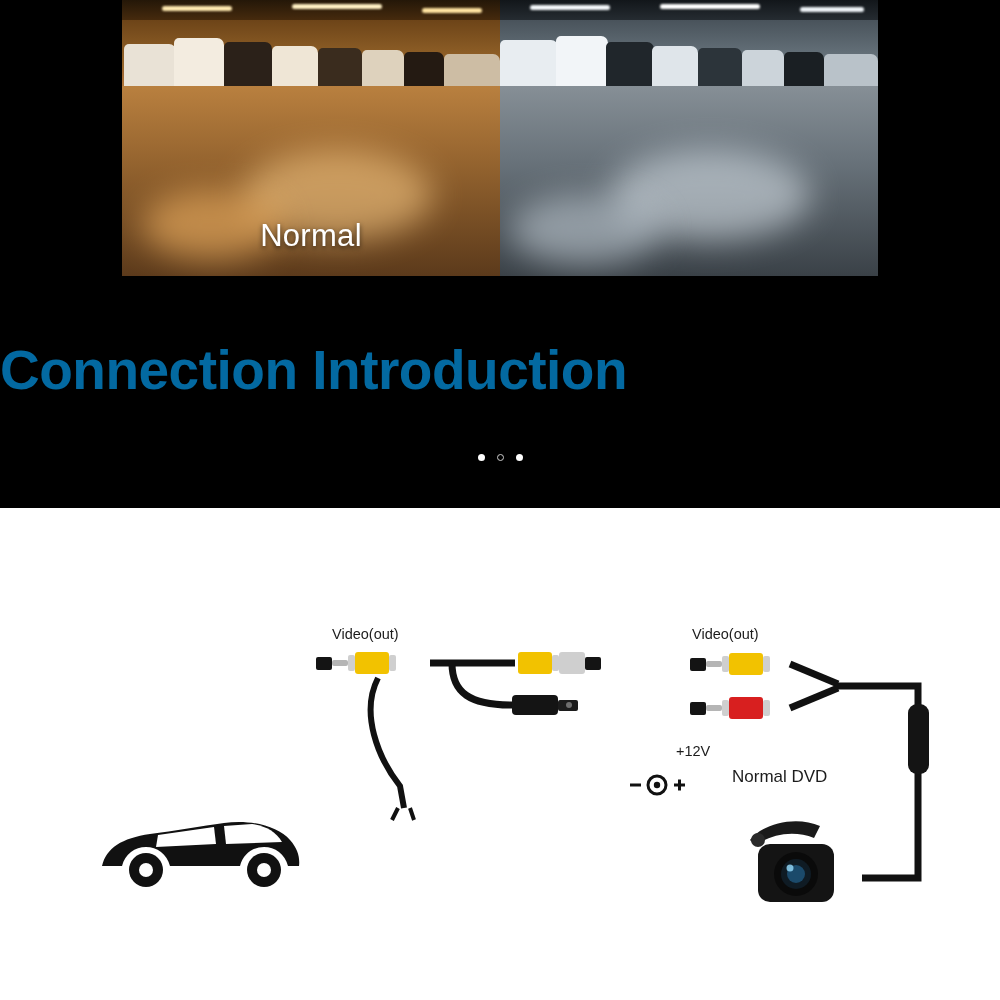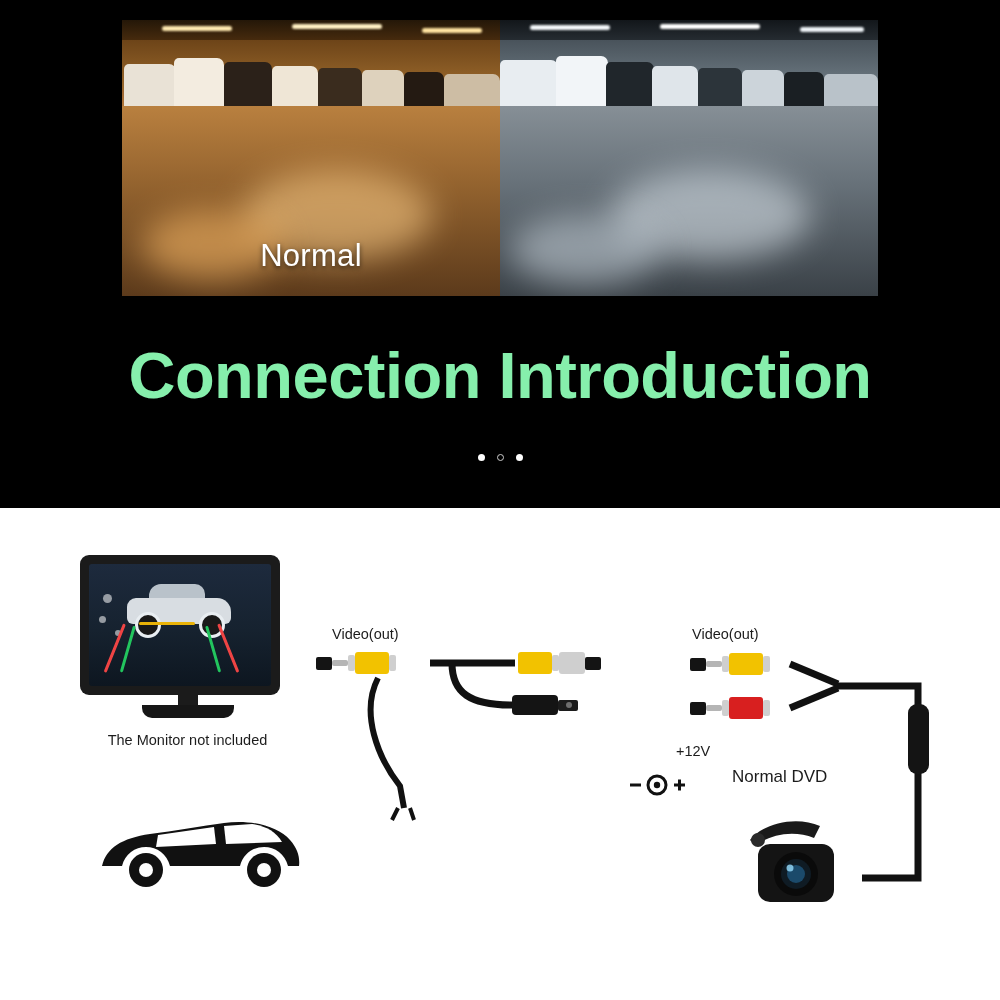--- a/index.html
+++ b/index.html
@@ -25,21 +25,20 @@
   }
 
   .compare-strip {
     position: absolute;
     left: 122px;
     top: 0;
     width: 756px;
     height: 276px;
     display: flex;
     overflow: hidden;
-    margin-top: 20px;
   }
   .compare-pane {
     position: relative;
     width: 50%;
     height: 100%;
     overflow: hidden;
   }
 
   
   .garage {
@@ -106,23 +105,23 @@
     font-size: 31px;
     font-weight: 400;
     letter-spacing: .3px;
     text-shadow: 0 2px 5px rgba(0,0,0,.65);
   }
 
   .hero-title {
     position: absolute;
     left: 0; right: 0;
     top: 338px;
-    text-align: center;
-    color: #86efac;
-    font-size: 65px;
+    text-align: left;
+    color: #0369a1;
+    font-size: 55px;
     font-weight: 700;
     letter-spacing: -0.5px;
   }
 
   .dots {
     position: absolute;
     left: 0; right: 0;
     top: 454px;
     display: flex;
     justify-content: center;
@@ -342,43 +341,20 @@
 
   <div class="dots">
     <span class="dot"></span>
     <span class="dot hollow"></span>
     <span class="dot"></span>
   </div>
 </div>
 
 <div class="diagram">
 
-  <div class="monitor-wrap">
-    <div class="monitor-body">
-      <div class="monitor-screen">
-        <div class="mspot" style="left:14px;top:30px;width:9px;height:9px;"></div>
-        <div class="mspot" style="left:10px;top:52px;width:7px;height:7px;"></div>
-        <div class="mspot" style="left:26px;top:66px;width:6px;height:6px;"></div>
-        <div class="mini-car">
-          <div class="roof"></div>
-          <div class="body"></div>
-          <div class="wheel w1"></div>
-          <div class="wheel w2"></div>
-        </div>
-        <div class="guide" style="left:44px;top:62px;height:48px;background:#22c55e;transform:rotate(16deg);"></div>
-        <div class="guide" style="left:116px;top:62px;height:48px;background:#22c55e;transform:rotate(-16deg);"></div>
-        <div class="guide" style="left:34px;top:60px;height:52px;background:#ef4444;transform:rotate(22deg);"></div>
-        <div class="guide" style="left:128px;top:60px;height:52px;background:#ef4444;transform:rotate(-22deg);"></div>
-        <div class="guide" style="left:50px;top:58px;width:56px;height:3px;background:#eab308;transform:none;"></div>
-      </div>
-    </div>
-    <div class="monitor-stand-neck"></div>
-    <div class="monitor-stand-base"></div>
-    <div class="monitor-caption">The Monitor not included</div>
-  </div>
 
   <svg class="car-icon" viewBox="0 0 215 92">
     <path d="M10 62 C14 44 30 34 58 30 C82 27 110 22 132 19 C158 15 186 22 198 36 C206 45 208 54 207 62 L196 62 C193 50 183 43 172 43 C161 43 151 50 148 62 L78 62 C75 50 65 43 54 43 C43 43 33 50 30 62 Z" fill="#111111"></path>
     <path d="M66 31 L122 23 L124 40 L64 43 Z" fill="#ffffff"></path>
     <path d="M132 22 L160 20 C174 22 184 28 190 38 L134 40 Z" fill="#ffffff"></path>
     <circle cx="54" cy="66" r="17" fill="#111111"></circle>
       <circle cx="54" cy="66" r="7" fill="#ffffff"></circle>
     <circle cx="172" cy="66" r="17" fill="#111111"></circle>
       <circle cx="172" cy="66" r="7" fill="#ffffff"></circle>
   </svg>

